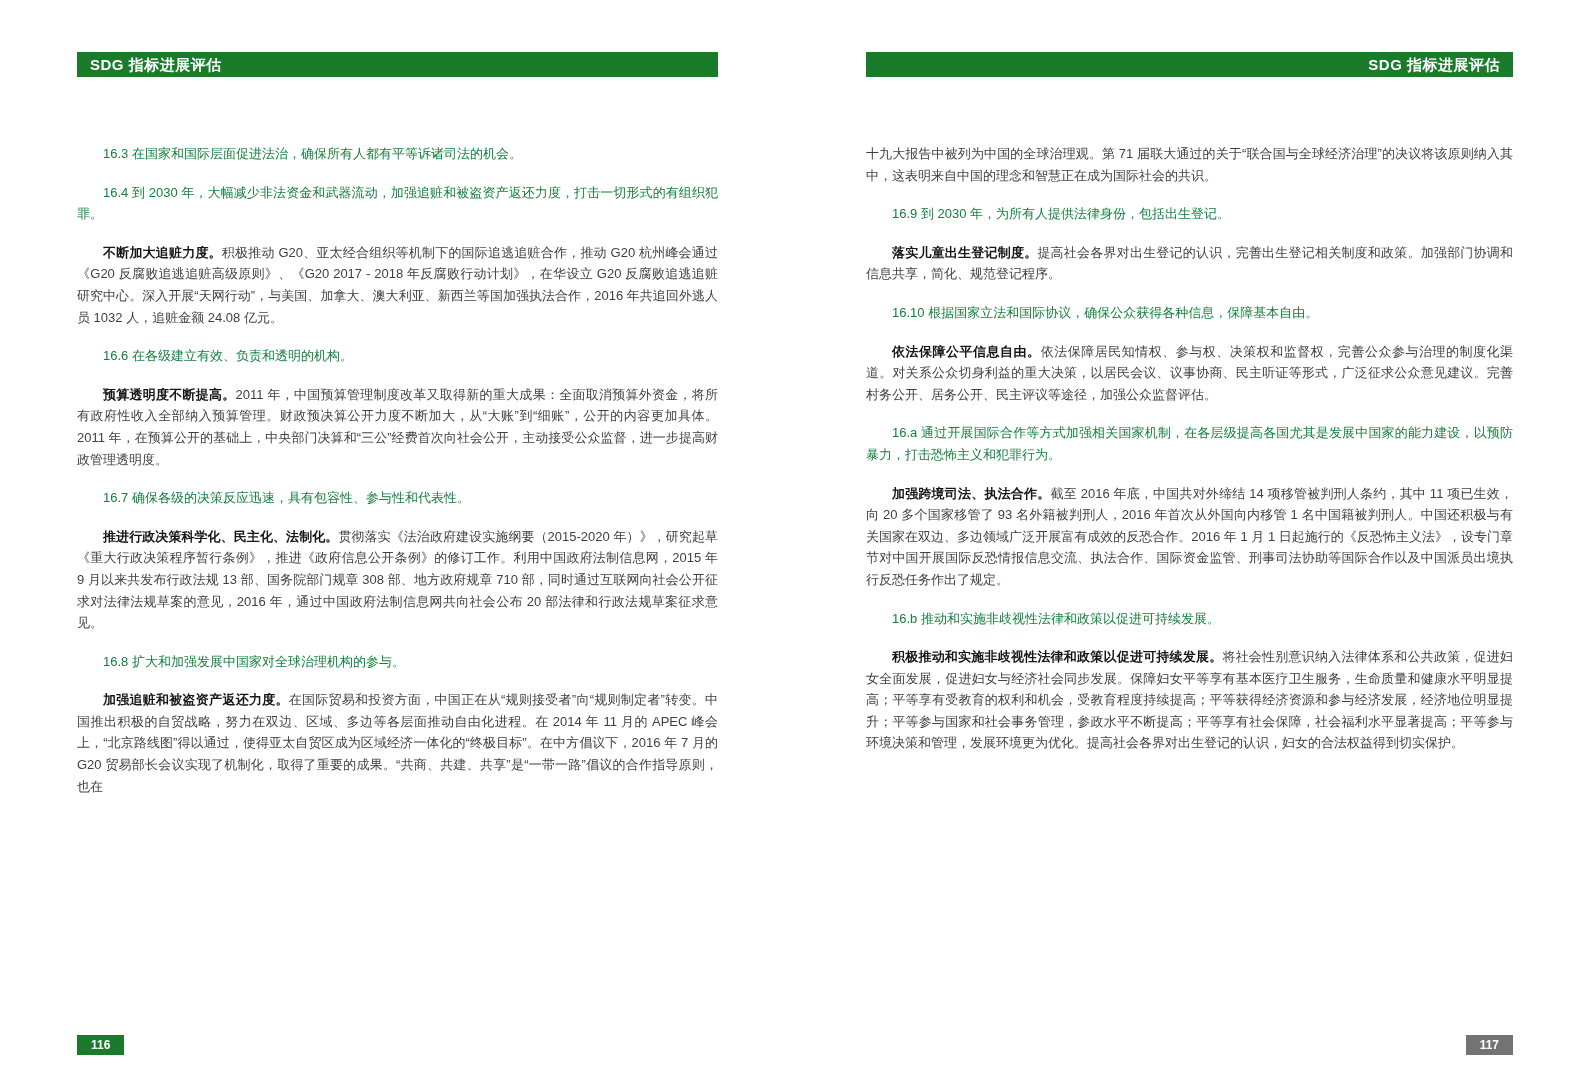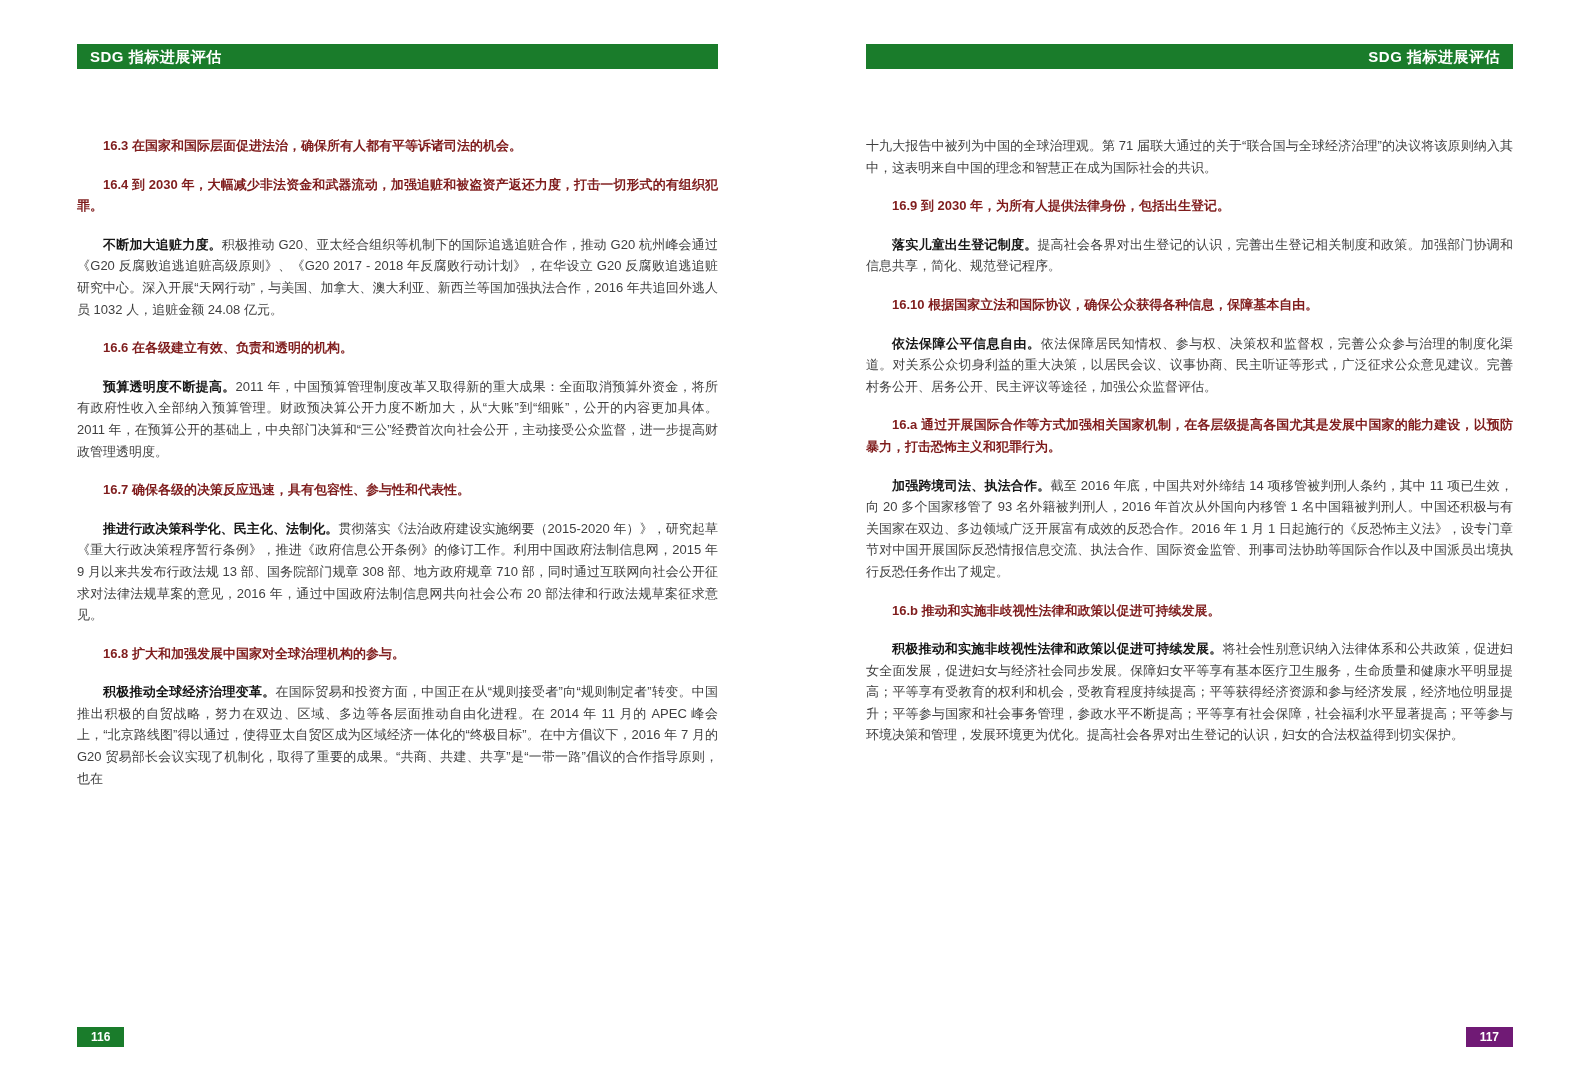--- a/index.html
+++ b/index.html
@@ -10,21 +10,21 @@
   .canvas {
     position: relative;
     width: 1587px;
     height: 1077px;
     background: #ffffff;
     overflow: hidden;
     font-family: "Liberation Sans", "DejaVu Sans", sans-serif;
   }
   .page {
     position: absolute;
-    top: 8px;
+    top: 16px;
     height: 851px;
   }
   .page-left  { left: 77px;  width: 641px; }
   .page-right { left: 866px; width: 647px; }
 
   .header-bar {
     position: absolute;
     top: 36px;
     left: 0;
     width: 100%;
@@ -48,22 +48,22 @@
   .content p {
     margin: 0 0 17px 0;
     font-size: 13px;
     line-height: 21.6px;
     text-align: justify;
     text-indent: 2em;
     color: #3f3f3f;
   }
   .content p.cont { text-indent: 0; }
   .content p.heading {
-    font-weight: bold;
-    color: #7f1d1d;
+    font-weight: normal;
+    color: #15803d;
   }
   .content p b {
     font-weight: bold;
     color: #161616;
   }
 
   .page-num {
     position: absolute;
     top: 1019px;
     min-width: 46px;
@@ -90,36 +90,36 @@
     </div>
     <div class="content">
         <p class="heading"><span>16.3 在国家和国际层面促进法治，确保所有人都有平等诉诸司法的机会。</span></p>
         <p class="heading"><span>16.4 到 2030 年，大幅减少非法资金和武器流动，加强追赃和被盗资产返还力度，打击一切形式的有组织犯罪。</span></p>
         <p class="para"><b>不断加大追赃力度。</b><span>积极推动 G20、亚太经合组织等机制下的国际追逃追赃合作，推动 G20 杭州峰会通过《G20 反腐败追逃追赃高级原则》、《G20 2017 - 2018 年反腐败行动计划》，在华设立 G20 反腐败追逃追赃研究中心。深入开展“天网行动”，与美国、加拿大、澳大利亚、新西兰等国加强执法合作，2016 年共追回外逃人员 1032 人，追赃金额 24.08 亿元。</span></p>
         <p class="heading"><span>16.6 在各级建立有效、负责和透明的机构。</span></p>
         <p class="para"><b>预算透明度不断提高。</b><span>2011 年，中国预算管理制度改革又取得新的重大成果：全面取消预算外资金，将所有政府性收入全部纳入预算管理。财政预决算公开力度不断加大，从“大账”到“细账”，公开的内容更加具体。2011 年，在预算公开的基础上，中央部门决算和“三公”经费首次向社会公开，主动接受公众监督，进一步提高财政管理透明度。</span></p>
         <p class="heading"><span>16.7 确保各级的决策反应迅速，具有包容性、参与性和代表性。</span></p>
         <p class="para"><b>推进行政决策科学化、民主化、法制化。</b><span>贯彻落实《法治政府建设实施纲要（2015-2020 年）》，研究起草《重大行政决策程序暂行条例》，推进《政府信息公开条例》的修订工作。利用中国政府法制信息网，2015 年 9 月以来共发布行政法规 13 部、国务院部门规章 308 部、地方政府规章 710 部，同时通过互联网向社会公开征求对法律法规草案的意见，2016 年，通过中国政府法制信息网共向社会公布 20 部法律和行政法规草案征求意见。</span></p>
         <p class="heading"><span>16.8 扩大和加强发展中国家对全球治理机构的参与。</span></p>
-        <p class="para"><b>积极推动全球经济治理变革。</b><span>在国际贸易和投资方面，中国正在从“规则接受者”向“规则制定者”转变。中国推出积极的自贸战略，努力在双边、区域、多边等各层面推动自由化进程。在 2014 年 11 月的 APEC 峰会上，“北京路线图”得以通过，使得亚太自贸区成为区域经济一体化的“终极目标”。在中方倡议下，2016 年 7 月的 G20 贸易部长会议实现了机制化，取得了重要的成果。“共商、共建、共享”是“一带一路”倡议的合作指导原则，也在</span></p>
+        <p class="para"><b>加强追赃和被盗资产返还力度。</b><span>在国际贸易和投资方面，中国正在从“规则接受者”向“规则制定者”转变。中国推出积极的自贸战略，努力在双边、区域、多边等各层面推动自由化进程。在 2014 年 11 月的 APEC 峰会上，“北京路线图”得以通过，使得亚太自贸区成为区域经济一体化的“终极目标”。在中方倡议下，2016 年 7 月的 G20 贸易部长会议实现了机制化，取得了重要的成果。“共商、共建、共享”是“一带一路”倡议的合作指导原则，也在</span></p>
       </div>
     <div class="page-num" style="background: rgb(26, 124, 43);">116</div>
   </div>
 
   <div class="page page-right">
     <div class="header-bar" style="background: rgb(26, 124, 43);">
       <span>SDG 指标进展评估</span>
     </div>
     <div class="content">
         <p class="para cont"><span>十九大报告中被列为中国的全球治理观。第 71 届联大通过的关于“联合国与全球经济治理”的决议将该原则纳入其中，这表明来自中国的理念和智慧正在成为国际社会的共识。</span></p>
         <p class="heading"><span>16.9 到 2030 年，为所有人提供法律身份，包括出生登记。</span></p>
         <p class="para"><b>落实儿童出生登记制度。</b><span>提高社会各界对出生登记的认识，完善出生登记相关制度和政策。加强部门协调和信息共享，简化、规范登记程序。</span></p>
         <p class="heading"><span>16.10 根据国家立法和国际协议，确保公众获得各种信息，保障基本自由。</span></p>
         <p class="para"><b>依法保障公平信息自由。</b><span>依法保障居民知情权、参与权、决策权和监督权，完善公众参与治理的制度化渠道。对关系公众切身利益的重大决策，以居民会议、议事协商、民主听证等形式，广泛征求公众意见建议。完善村务公开、居务公开、民主评议等途径，加强公众监督评估。</span></p>
         <p class="heading"><span>16.a 通过开展国际合作等方式加强相关国家机制，在各层级提高各国尤其是发展中国家的能力建设，以预防暴力，打击恐怖主义和犯罪行为。</span></p>
         <p class="para"><b>加强跨境司法、执法合作。</b><span>截至 2016 年底，中国共对外缔结 14 项移管被判刑人条约，其中 11 项已生效，向 20 多个国家移管了 93 名外籍被判刑人，2016 年首次从外国向内移管 1 名中国籍被判刑人。中国还积极与有关国家在双边、多边领域广泛开展富有成效的反恐合作。2016 年 1 月 1 日起施行的《反恐怖主义法》，设专门章节对中国开展国际反恐情报信息交流、执法合作、国际资金监管、刑事司法协助等国际合作以及中国派员出境执行反恐任务作出了规定。</span></p>
         <p class="heading"><span>16.b 推动和实施非歧视性法律和政策以促进可持续发展。</span></p>
         <p class="para"><b>积极推动和实施非歧视性法律和政策以促进可持续发展。</b><span>将社会性别意识纳入法律体系和公共政策，促进妇女全面发展，促进妇女与经济社会同步发展。保障妇女平等享有基本医疗卫生服务，生命质量和健康水平明显提高；平等享有受教育的权利和机会，受教育程度持续提高；平等获得经济资源和参与经济发展，经济地位明显提升；平等参与国家和社会事务管理，参政水平不断提高；平等享有社会保障，社会福利水平显著提高；平等参与环境决策和管理，发展环境更为优化。提高社会各界对出生登记的认识，妇女的合法权益得到切实保护。</span></p>
       </div>
-    <div class="page-num" style="background: #701a75;">117</div>
+    <div class="page-num" style="background: #737373;">117</div>
   </div>
 
 </div>
 
 </body></html>

